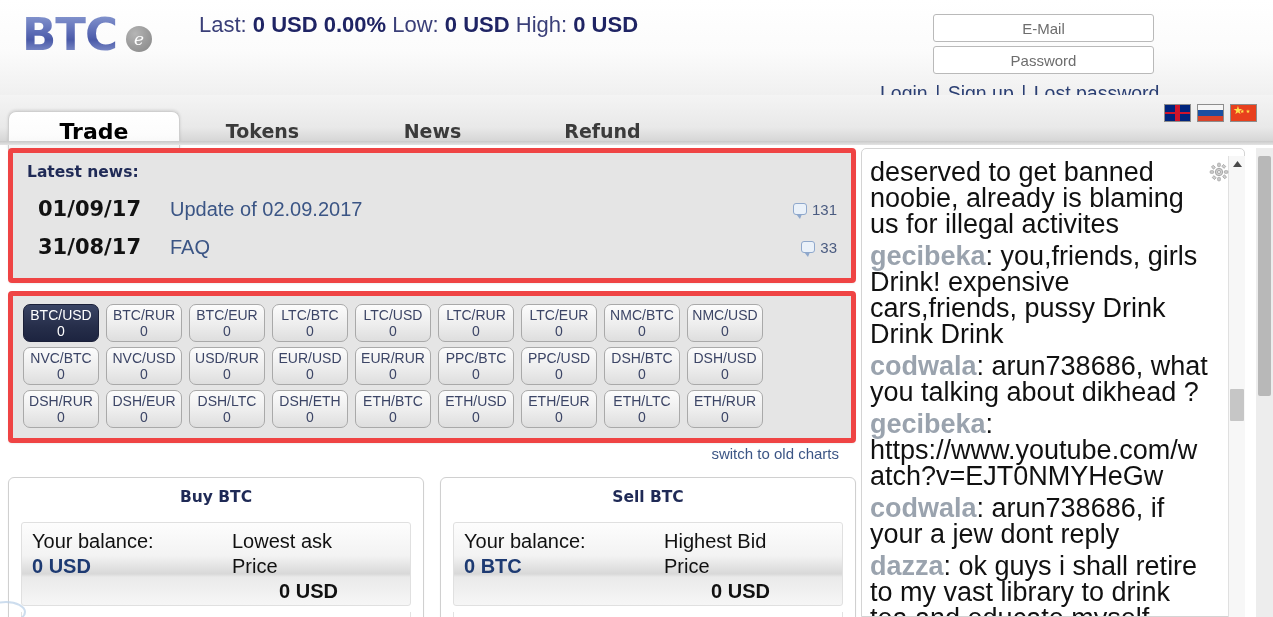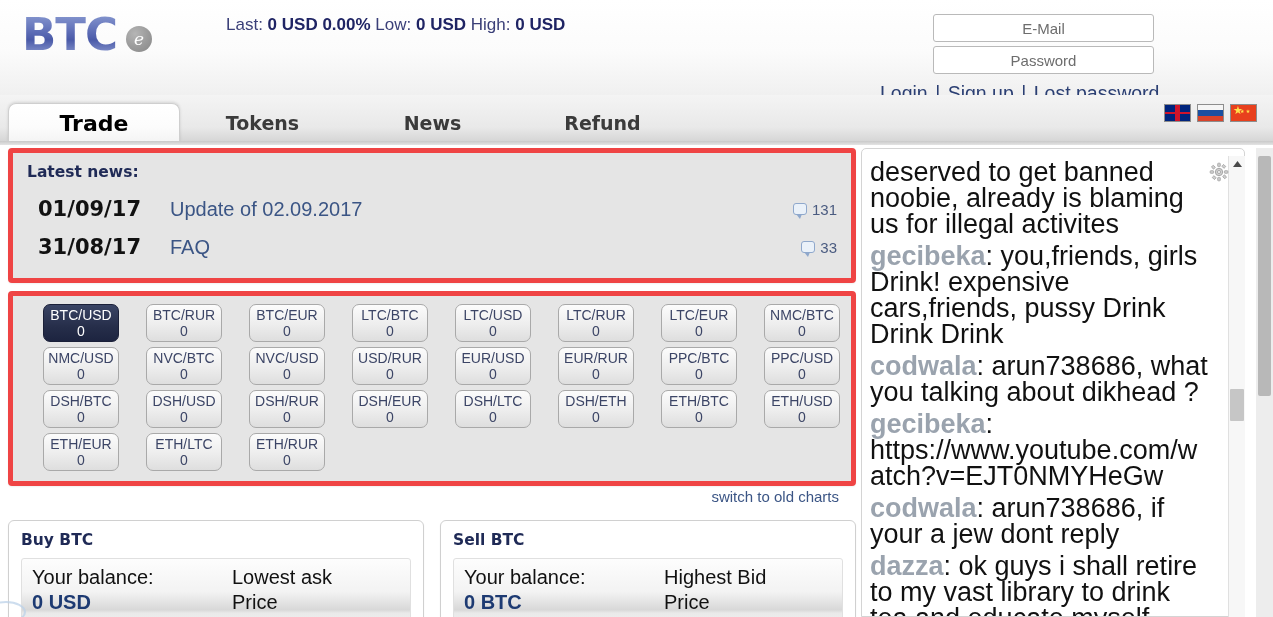--- a/index.html
+++ b/index.html
@@ -45,23 +45,23 @@
     width: 26px; height: 26px; border-radius: 50%;
     background: radial-gradient(circle at 35% 30%, #b5b5b5 0%, #9a9a9a 55%, #868686 100%);
     color: #ffffff;
     font-family: "DejaVu Serif", serif;
     font-size: 17px; font-style: italic;
     display: flex; align-items: center; justify-content: center;
     margin-left: 9px; margin-top: 8px;
   }
 
   .ticker {
-    position: absolute; left: 226px; top: 10px;
+    position: absolute; left: 199px; top: 10px;
     color: #2b2f6b;
-    font-size: 17px;
+    font-size: 22px;
     line-height: 30px;
     white-space: nowrap;
     text-align: center;
   }
   .ticker b { font-weight: bold; color: #1f2464; }
   .ticker .lbl { font-weight: normal; color: #3a3f78; }
 
   .login-box { position: absolute; left: 933px; top: 14px; width: 222px; }
   .login-input {
     display: block;
@@ -92,21 +92,21 @@
     position: absolute; left: 0; top: 95px;
     width: 1273px; height: 47px;
     background: linear-gradient(180deg,#f4f4f4 0%,#e9e9e9 70%,#d6d6d6 100%);
     border-bottom: 1px solid #bdbdbd;
   }
   .tabbar:after {
     content:""; position:absolute; left:0; bottom:-4px; width:100%; height:4px;
     background: linear-gradient(180deg,#c9c9c9,#e4e4e4);
   }
   .tab {
-    position: absolute; top: 8px;
+    position: absolute; top: 16px;
     height: 39px;
     display: flex; align-items: center; justify-content: center;
     font-size: 19px;
     color: #3b3b3b;
     font-weight: bold;
     cursor: pointer;
     font-family: "DejaVu Sans", sans-serif;
   }
   .tab.active {
     background: linear-gradient(180deg,#ffffff 0%,#fcfcfc 60%,#f4f4f4 100%);
@@ -174,21 +174,20 @@
     border: 1px solid #a9a9a9;
     border-radius: 7px;
     background: linear-gradient(180deg,#fcfcfc 0%,#ededed 55%,#dedede 100%);
     color: #3c4566;
     font-size: 14px;
     line-height: 16px;
     text-align: center;
     padding-top: 2px;
     cursor: pointer;
     font-family: "Liberation Sans", sans-serif;
-    margin-left: 20px;
   }
   .pair-btn .pv { display:block; font-size: 14px; }
   .pair-btn.active {
     background: linear-gradient(180deg,#3a4464 0%,#262e4a 60%,#1d2440 100%);
     border-color: #1b2038;
     color: #ffffff;
   }
   .switch-charts {
     position: absolute; right: 12px; bottom: -24px;
     font-size: 15px; color: #3b5585; text-decoration: none;
@@ -201,21 +200,22 @@
     width: 416px;
     background: #fff;
     border: 1px solid #d0d0d0;
     border-radius: 6px;
     padding: 10px 12px 0 12px;
     box-shadow: 0 1px 2px rgba(0,0,0,0.06);
   }
   .trade-title {
     font-size: 15.5px; font-weight: bold; color: #1f2a56;
     font-family: "DejaVu Sans", sans-serif;
-    margin-bottom: 9px;
+    margin-bottom: 16px;
+    text-align: center;
   }
   .balance-box {
     background: linear-gradient(180deg,#fdfdfd 0%,#f3f3f3 40%,#d8d8d8 62%,#eaeaea 66%,#f6f6f6 100%);
     border: 1px solid #e0e0e0;
     border-radius: 3px;
     height: 84px;
     display: flex;
     padding: 6px 10px 0 10px;
   }
   .bal-left { width: 200px; }

